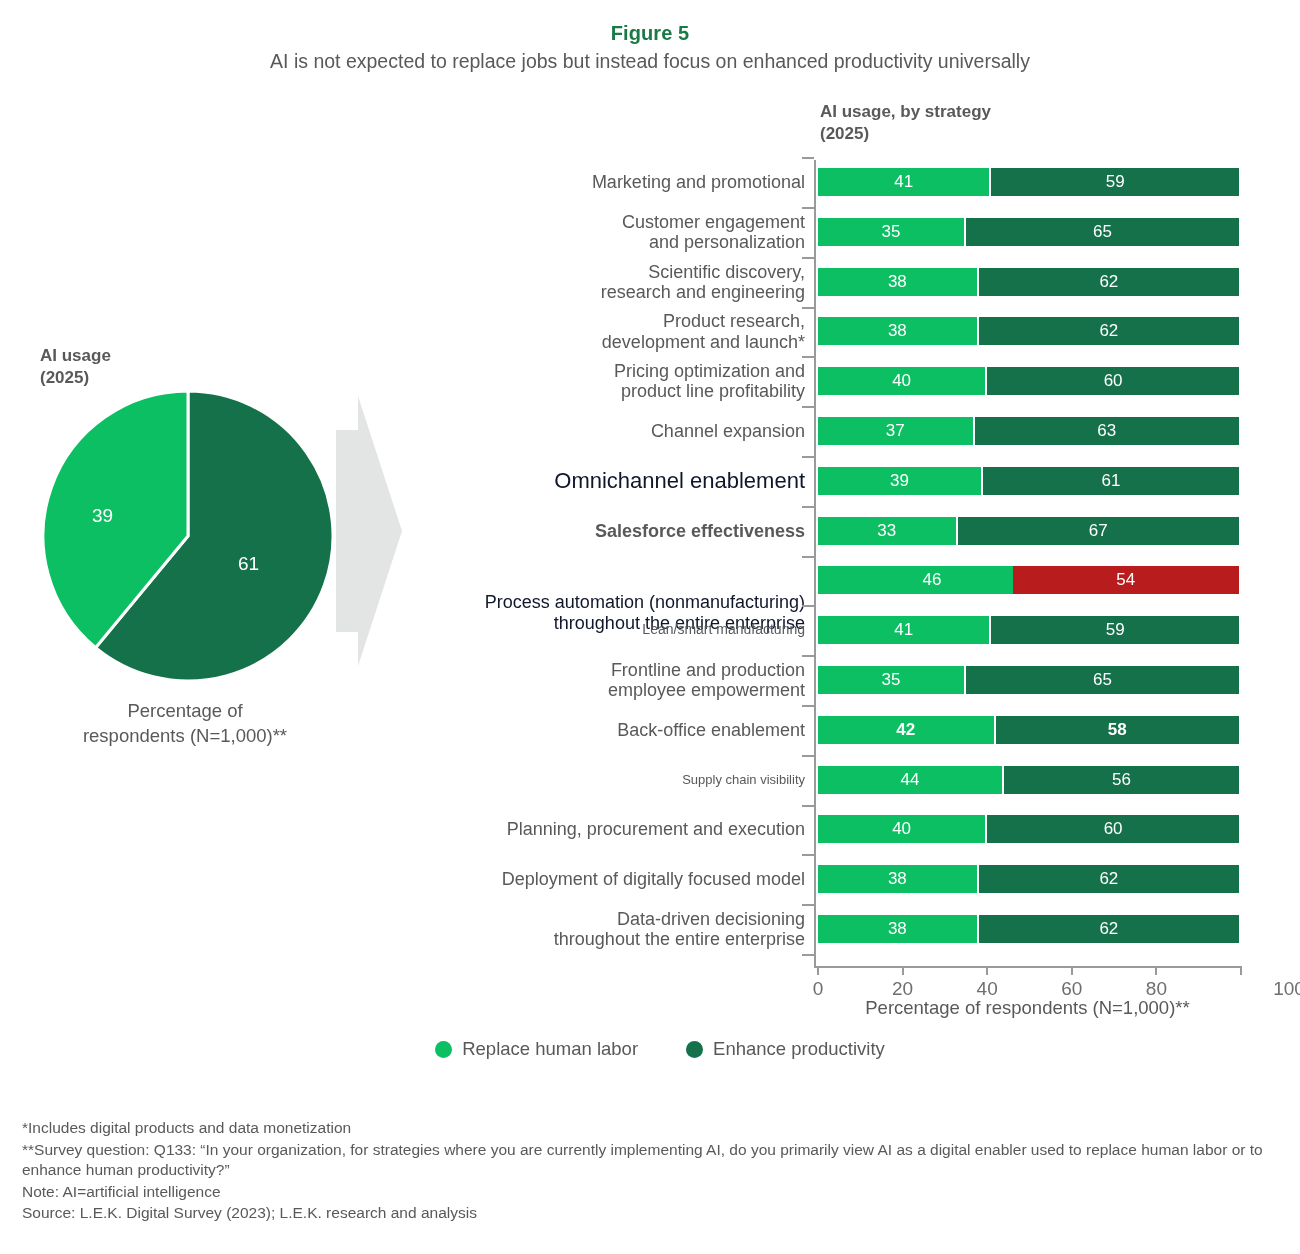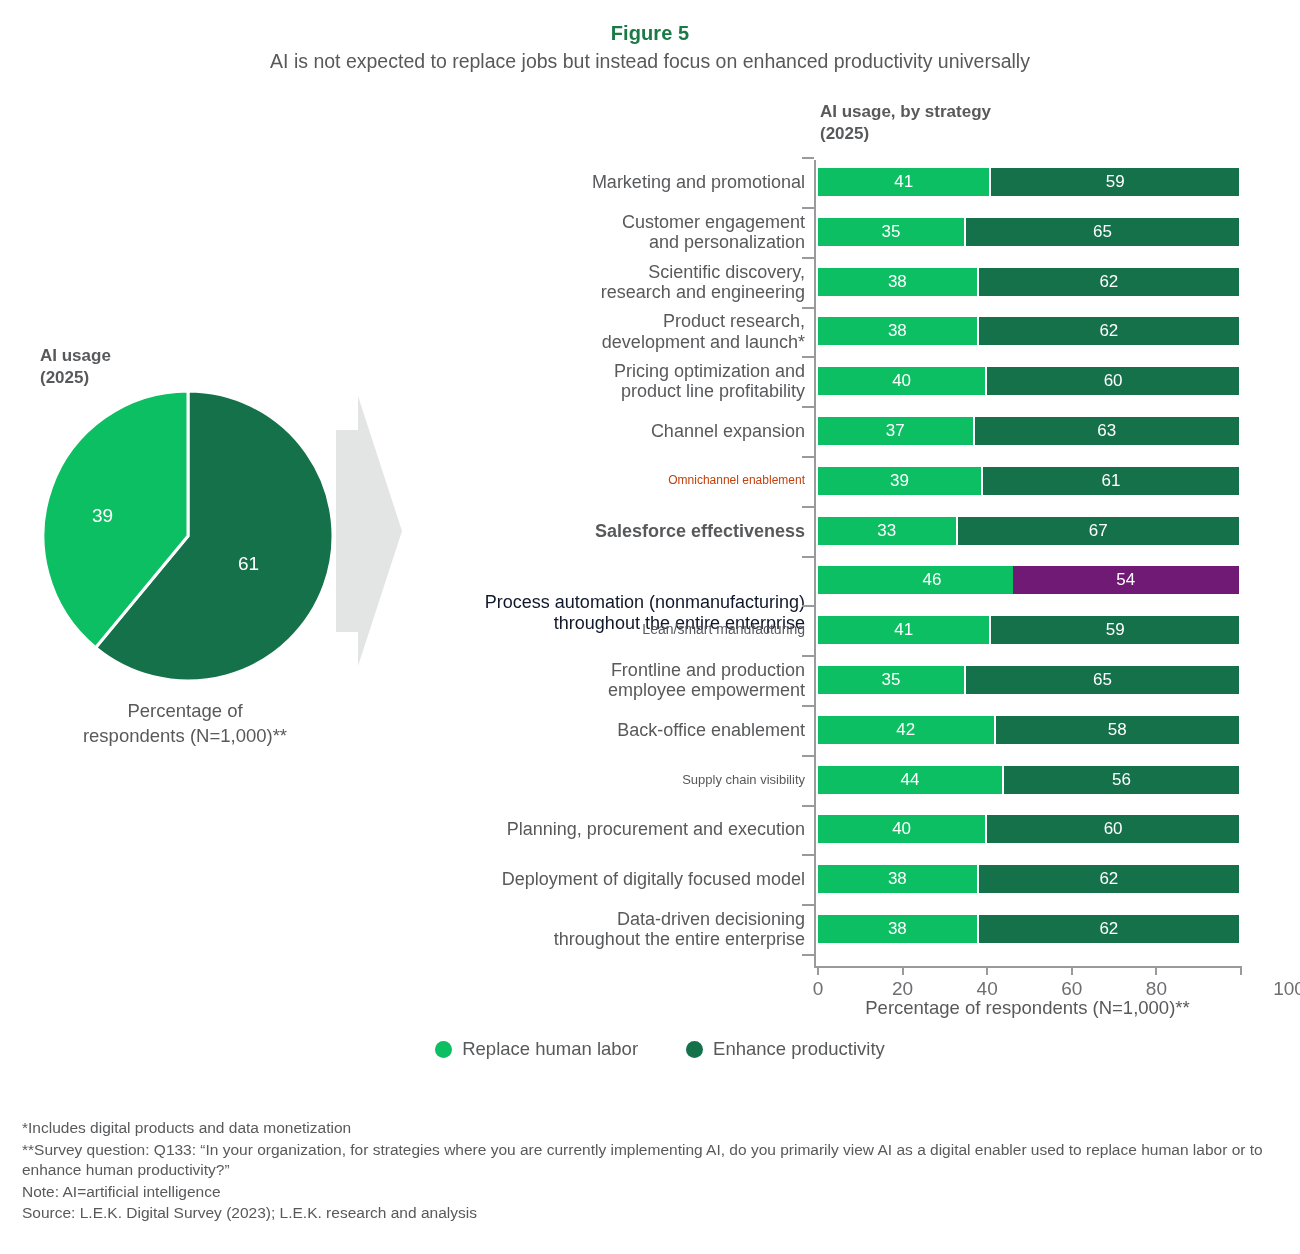--- a/index.html
+++ b/index.html
@@ -272,21 +272,21 @@
     </div>
     <div class="cat-col" style="top: 431px; transform: translateY(-50%); font-size: 18px; line-height: 1.12; white-space: pre-line; color: rgb(88, 89, 91);">Channel expansion</div>
     <div class="bar-row" style="top: 417px; width: 423px;">
       <div class="seg seg-a" style="left: 0px; width: 156.51px; background: rgb(12, 191, 99); border-right: 2px solid rgb(255, 255, 255);">
         <span>37</span>
       </div>
       <div class="seg seg-b" style="left: 156.51px; width: 266.49px; background: rgb(20, 113, 74); border-right: 2px solid rgb(255, 255, 255);">
         <span>63</span>
       </div>
     </div>
-    <div class="cat-col" style="top: 480.8px; transform: translateY(-50%); font-size: 12px; line-height: 1.12; white-space: pre-line; color: #c2410c;">Omnichannel enablement</div>
+    <div class="cat-col" style="top: 480.8px; transform: translateY(-50%); font-size: 22px; line-height: 1.12; white-space: pre-line; color: #0f172a;">Omnichannel enablement</div>
     <div class="bar-row" style="top: 466.8px; width: 423px;">
       <div class="seg seg-a" style="left: 0px; width: 164.97px; background: rgb(12, 191, 99); border-right: 2px solid rgb(255, 255, 255);">
         <span>39</span>
       </div>
       <div class="seg seg-b" style="left: 164.97px; width: 258.03px; background: rgb(20, 113, 74); border-right: 2px solid rgb(255, 255, 255);">
         <span>61</span>
       </div>
     </div>
     <div class="cat-col" style="top: 530.6px; transform: translateY(-50%); font-size: 18px; line-height: 1.12; white-space: pre-line; color: rgb(88, 89, 91); font-weight: bold;">Salesforce effectiveness</div>
     <div class="bar-row" style="top: 516.6px; width: 423px;">
@@ -296,21 +296,21 @@
       <div class="seg seg-b" style="left: 139.59px; width: 283.41px; background: rgb(20, 113, 74); border-right: 2px solid rgb(255, 255, 255);">
         <span>67</span>
       </div>
     </div>
     <div class="cat-col" style="top: 580.4px; transform: translateY(-50%); font-size: 18px; line-height: 1.12; white-space: pre-line; color: #0f172a; margin-top: 32px;">Process automation (nonmanufacturing)
 throughout the entire enterprise</div>
     <div class="bar-row" style="top: 566.4px; width: 423px;">
       <div class="seg seg-a" style="left: 0px; width: 230px; background: rgb(12, 191, 99); border-right: 2px solid rgb(255, 255, 255);">
         <span>46</span>
       </div>
-      <div class="seg seg-b" style="left: 194.58px; width: 228.42px; background: #701a75; border-right: 2px solid rgb(255, 255, 255);">
+      <div class="seg seg-b" style="left: 194.58px; width: 228.42px; background: #b91c1c; border-right: 2px solid rgb(255, 255, 255);">
         <span>54</span>
       </div>
     </div>
     <div class="cat-col" style="top: 630.2px; transform: translateY(-50%); font-size: 14px; line-height: 1.12; white-space: pre-line; color: rgb(88, 89, 91);">Lean/smart manufacturing</div>
     <div class="bar-row" style="top: 616.2px; width: 423px;">
       <div class="seg seg-a" style="left: 0px; width: 173.43px; background: rgb(12, 191, 99); border-right: 2px solid rgb(255, 255, 255);">
         <span>41</span>
       </div>
       <div class="seg seg-b" style="left: 173.43px; width: 249.57px; background: rgb(20, 113, 74); border-right: 2px solid rgb(255, 255, 255);">
         <span>59</span>
@@ -320,21 +320,21 @@
 employee empowerment</div>
     <div class="bar-row" style="top: 666px; width: 423px;">
       <div class="seg seg-a" style="left: 0px; width: 148.05px; background: rgb(12, 191, 99); border-right: 2px solid rgb(255, 255, 255);">
         <span>35</span>
       </div>
       <div class="seg seg-b" style="left: 148.05px; width: 274.95px; background: rgb(20, 113, 74); border-right: 2px solid rgb(255, 255, 255);">
         <span>65</span>
       </div>
     </div>
     <div class="cat-col" style="top: 729.8px; transform: translateY(-50%); font-size: 18px; line-height: 1.12; white-space: pre-line; color: rgb(88, 89, 91);">Back-office enablement</div>
-    <div class="bar-row" style="top: 715.8px; width: 423px;">
+    <div class="bar-row" style="top: 715.8px; width: 423px; font-weight: bold;">
       <div class="seg seg-a" style="left: 0px; width: 177.66px; background: rgb(12, 191, 99); border-right: 2px solid rgb(255, 255, 255);">
         <span>42</span>
       </div>
       <div class="seg seg-b" style="left: 177.66px; width: 245.34px; background: rgb(20, 113, 74); border-right: 2px solid rgb(255, 255, 255);">
         <span>58</span>
       </div>
     </div>
     <div class="cat-col" style="top: 779.6px; transform: translateY(-50%); font-size: 13px; line-height: 1.12; white-space: pre-line; color: rgb(88, 89, 91);">Supply chain visibility</div>
     <div class="bar-row" style="top: 765.6px; width: 423px;">
       <div class="seg seg-a" style="left: 0px; width: 186.12px; background: rgb(12, 191, 99); border-right: 2px solid rgb(255, 255, 255);">

